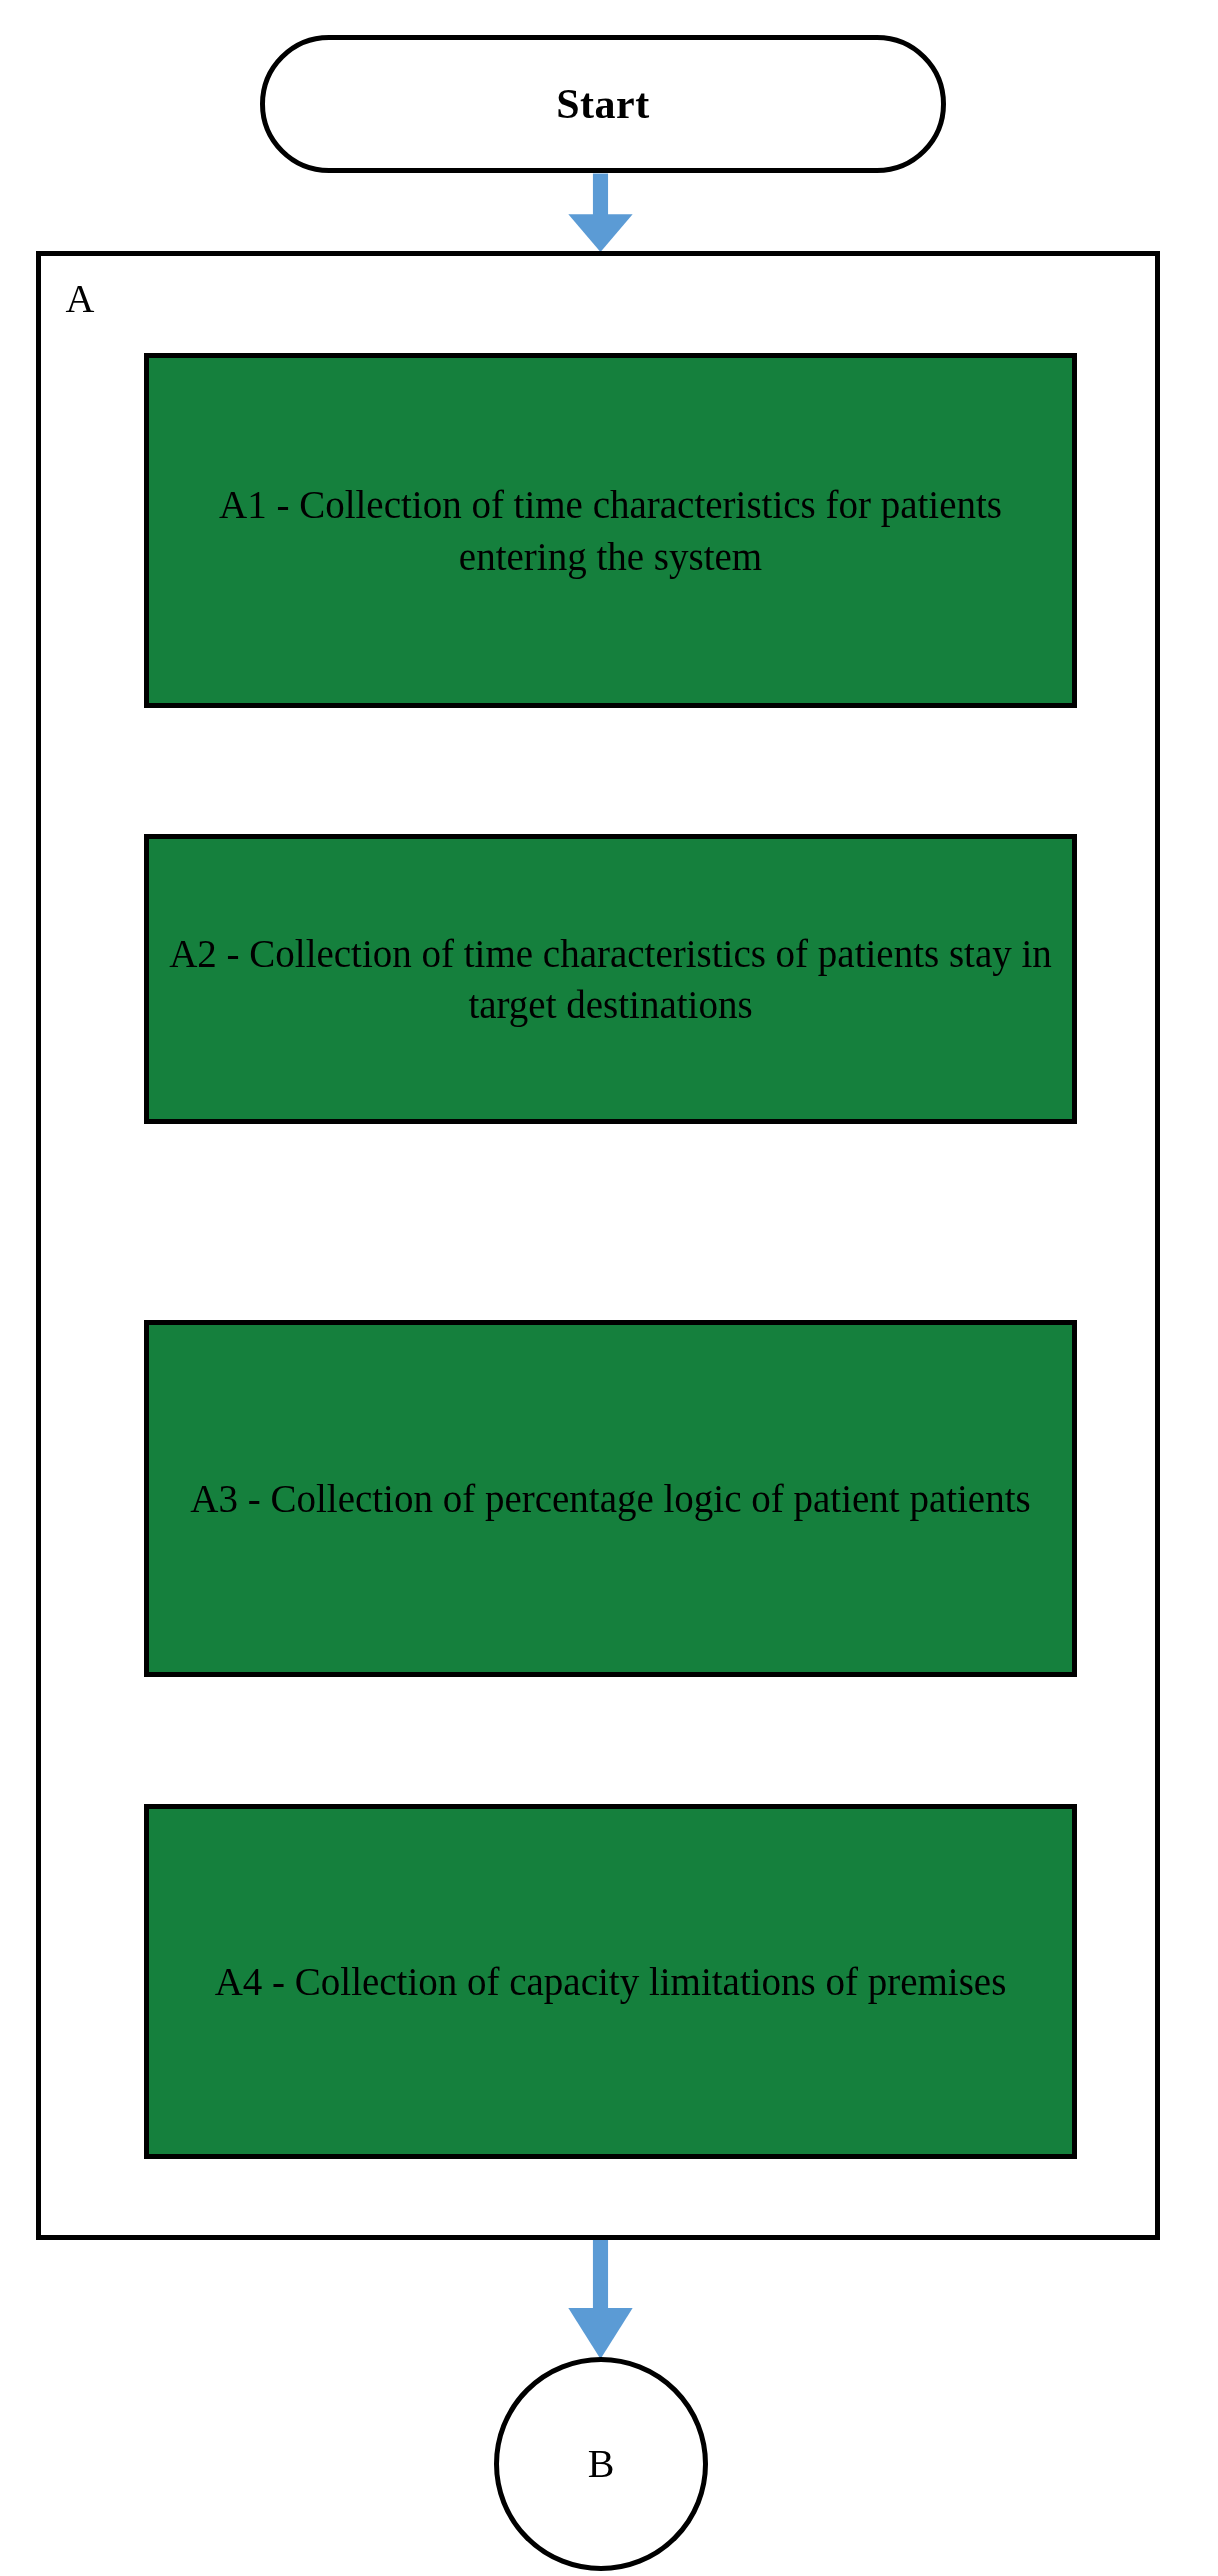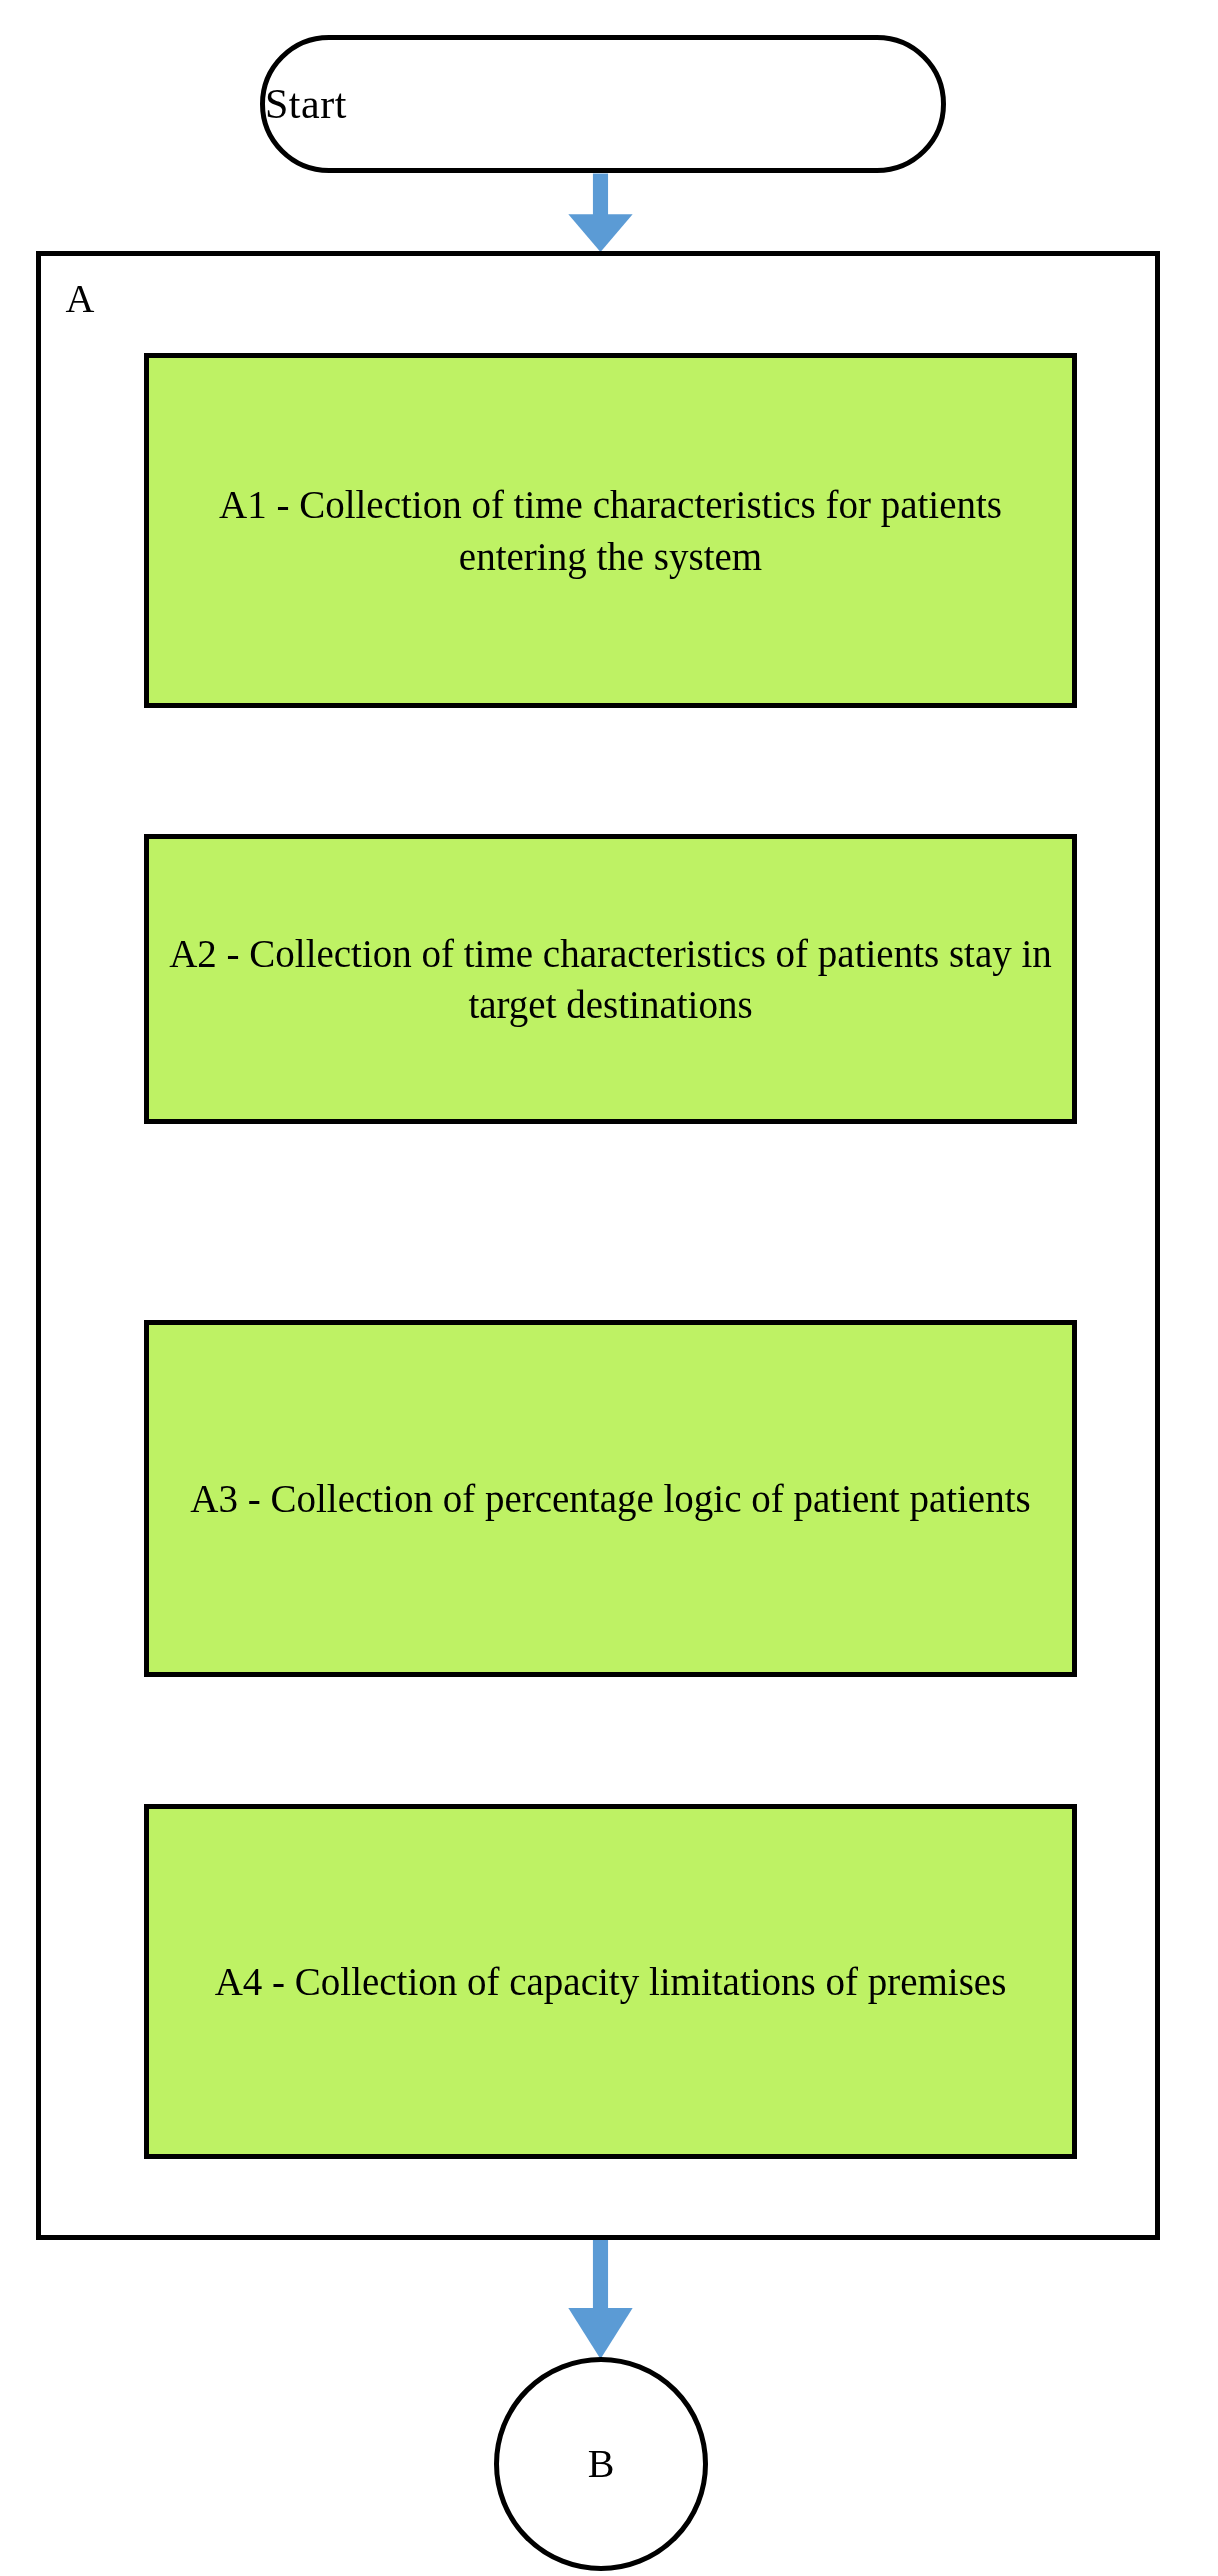--- a/index.html
+++ b/index.html
@@ -30,20 +30,22 @@
     left: 260px;
     top: 35px;
     width: 686px;
     height: 138px;
     box-sizing: border-box;
     border: 5.7px solid #000000;
     border-radius: 69px;
     background: #ffffff;
     display: flex;
     align-items: center;
+    justify-content: center;
+    font-weight: bold;
   }
   .terminator-label {
     font-size: 42px;
     line-height: 1.1;
     letter-spacing: 0.5px;
   }
 
   
   .group-box {
     position: absolute;
@@ -61,21 +63,21 @@
     top: 23px;
     font-size: 40px;
     line-height: 1;
   }
 
   
   .process {
     position: absolute;
     box-sizing: border-box;
     border: 5.7px solid #000000;
-    background: #bef264;
+    background: #15803d;
     display: flex;
     align-items: center;
     justify-content: center;
     padding: 0 7px;
   }
   .process-label {
     font-size: 39px;
     line-height: 1.32;
     text-align: center;
     max-width: 889px;

